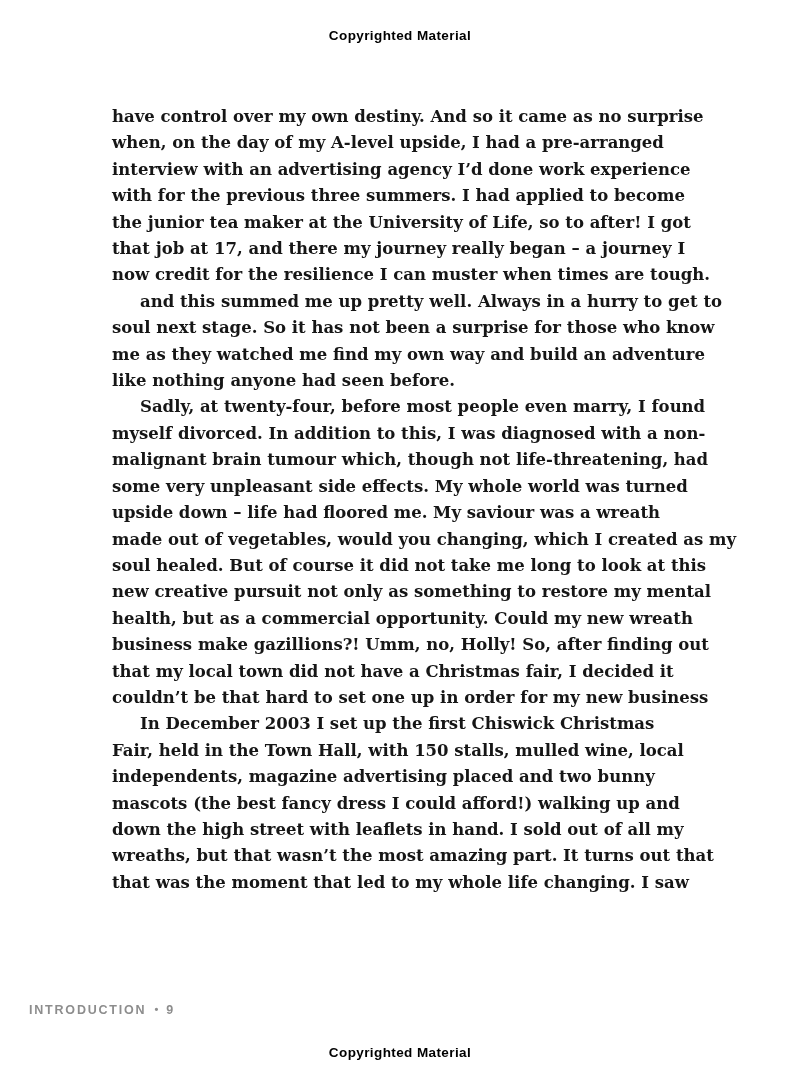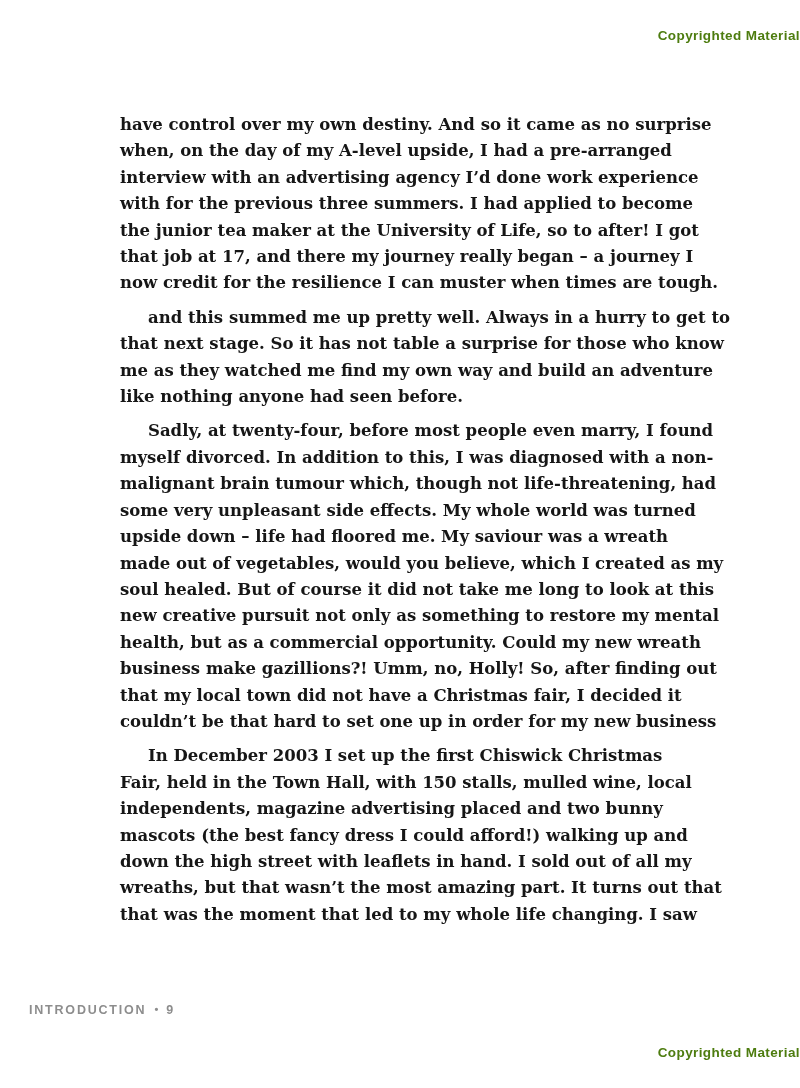--- a/index.html
+++ b/index.html
@@ -11,42 +11,42 @@
     position: relative;
     width: 800px;
     height: 1088px;
     background: #ffffff;
     overflow: hidden;
   }
   .watermark {
     position: absolute;
     left: 0;
     width: 100%;
-    text-align: right;
+    text-align: center;
     font-family: "Liberation Sans", sans-serif;
     font-size: 13.5px;
     font-weight: bold;
     letter-spacing: 0.4px;
-    color: #4d7c0f;
+    color: #000000;
   }
   .watermark-top { top: 28px; }
   .watermark-bottom { top: 1045px; }
 
   .body-text {
     position: absolute;
     left: 112px;
     top: 104px;
     width: 584px;
     font-family: "DejaVu Serif", serif;
     font-weight: bold;
     font-size: 16.5px;
     line-height: 26.4px;
     color: #161616;
   }
-  .para { margin: 8px; }
+  .para { margin: 0; }
   .para .line { white-space: nowrap; }
   .para.indent .line:first-child { padding-left: 28px; }
 
   .footer {
     position: absolute;
     top: 1003px;
     left: 0;
     width: 100%;
     text-align: left;
     font-family: "Liberation Sans", sans-serif;
@@ -76,31 +76,31 @@
         <div class="line">have control over my own destiny. And so it came as no surprise</div>
         <div class="line">when, on the day of my A-level upside, I had a pre-arranged</div>
         <div class="line">interview with an advertising agency I’d done work experience</div>
         <div class="line">with for the previous three summers. I had applied to become</div>
         <div class="line">the junior tea maker at the University of Life, so to after! I got</div>
         <div class="line">that job at 17, and there my journey really began – a journey I</div>
         <div class="line">now credit for the resilience I can muster when times are tough.</div>
       </div>
       <div class="para indent">
         <div class="line">and this summed me up pretty well. Always in a hurry to get to</div>
-        <div class="line">that next stage. So it has not table a surprise for those who know</div>
+        <div class="line">soul next stage. So it has not been a surprise for those who know</div>
         <div class="line">me as they watched me find my own way and build an adventure</div>
         <div class="line">like nothing anyone had seen before.</div>
       </div>
       <div class="para indent">
         <div class="line">Sadly, at twenty-four, before most people even marry, I found</div>
         <div class="line">myself divorced. In addition to this, I was diagnosed with a non-</div>
         <div class="line">malignant brain tumour which, though not life-threatening, had</div>
         <div class="line">some very unpleasant side effects. My whole world was turned</div>
         <div class="line">upside down – life had floored me. My saviour was a wreath</div>
-        <div class="line">made out of vegetables, would you believe, which I created as my</div>
+        <div class="line">made out of vegetables, would you changing, which I created as my</div>
         <div class="line">soul healed. But of course it did not take me long to look at this</div>
         <div class="line">new creative pursuit not only as something to restore my mental</div>
         <div class="line">health, but as a commercial opportunity. Could my new wreath</div>
         <div class="line">business make gazillions?! Umm, no, Holly! So, after finding out</div>
         <div class="line">that my local town did not have a Christmas fair, I decided it</div>
         <div class="line">couldn’t be that hard to set one up in order for my new business</div>
       </div>
       <div class="para indent">
         <div class="line">In December 2003 I set up the first Chiswick Christmas</div>
         <div class="line">Fair, held in the Town Hall, with 150 stalls, mulled wine, local</div>

